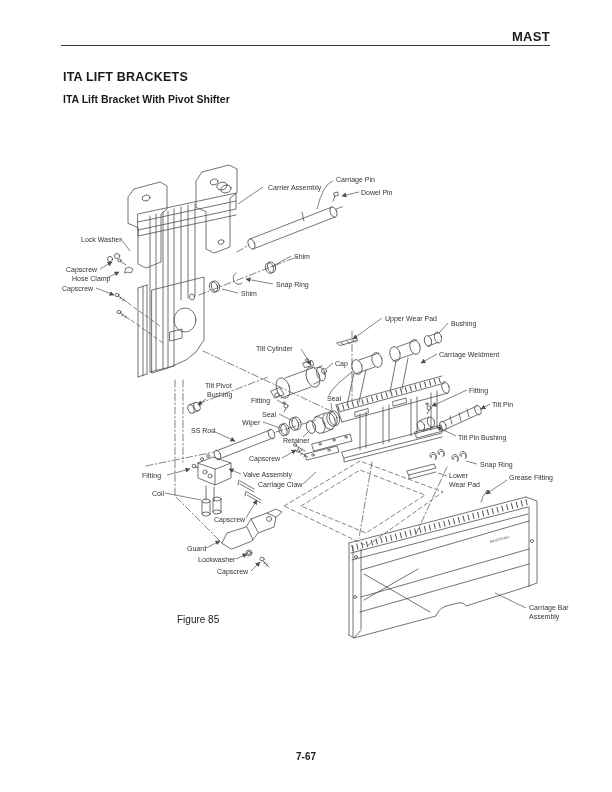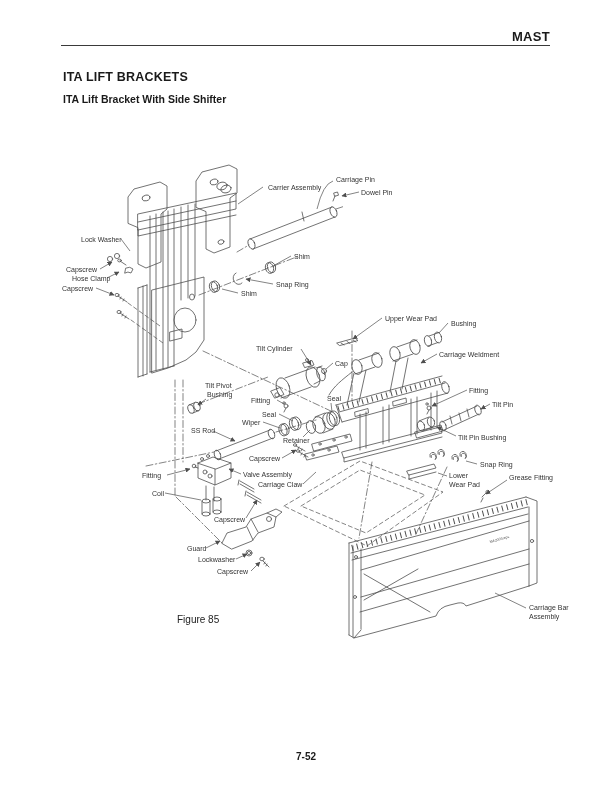--- a/index.html
+++ b/index.html
@@ -14,21 +14,21 @@
   svg#fig{position:absolute;left:0;top:0;}
   svg text{font-family:"Liberation Sans",sans-serif;font-size:7px;fill:#333;}
   svg text.tiny{font-size:3.6px;fill:#555;}
 </style>
 </head>
 <body>
 
 <div class="hdr">MAST</div>
 <div class="rule"></div>
 <div class="title">ITA LIFT BRACKETS</div>
-<div class="subtitle">ITA Lift Bracket With Side Shifter</div>
+<div class="subtitle">ITA Lift Bracket With Pivot Shifter</div>
 
 <svg id="fig" width="612" height="792" viewBox="0 0 612 792">
   <defs>
     <marker id="arw" markerWidth="5" markerHeight="5" refX="4.5" refY="2.5" orient="auto" markerUnits="userSpaceOnUse">
       <path d="M0,0 L5,2.5 L0,5 Z" fill="#4f4f4f"></path>
     </marker>
     <path id="coilspr" d="M0,0 a3.2,4 -15 1 1 5.2,2.6 a2.4,3 -15 1 0 -4,-2"></path>
   </defs>
 
   <g stroke="#4f4f4f" stroke-width="0.8" fill="none" stroke-linejoin="round" stroke-linecap="round">
@@ -373,13 +373,13 @@
     <text x="187" y="551">Guard</text>
     <text x="198" y="562">Lockwasher</text>
     <text x="217" y="574">Capscrew</text>
     <text x="529" y="610">Carriage Bar</text>
     <text x="529" y="619">Assembly</text>
     <text x="489" y="540" class="tiny" transform="rotate(-15 501 538)">MA2003.eps</text>
   </g>
 </svg>
 
 <div class="caption">Figure 85</div>
-<div class="pageno">7-52</div>
+<div class="pageno">7-67</div>
 
 </body></html>

